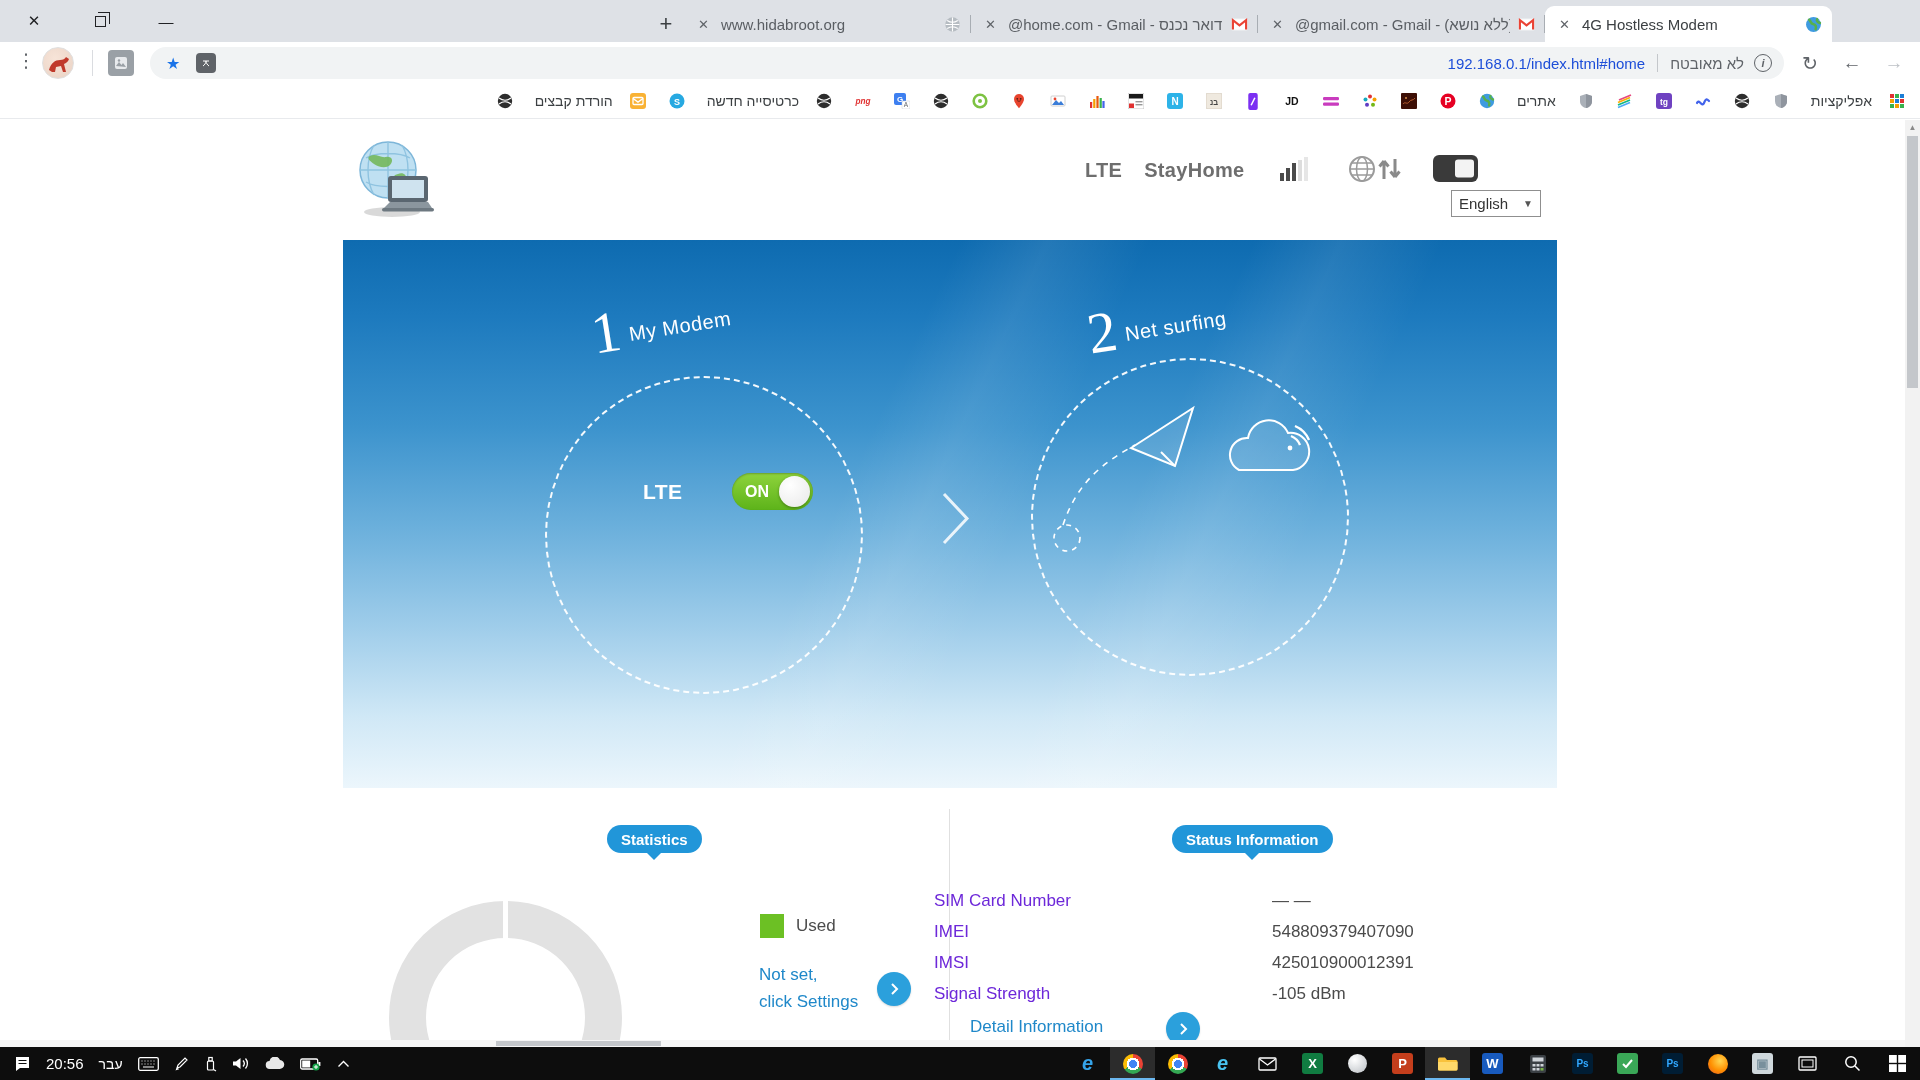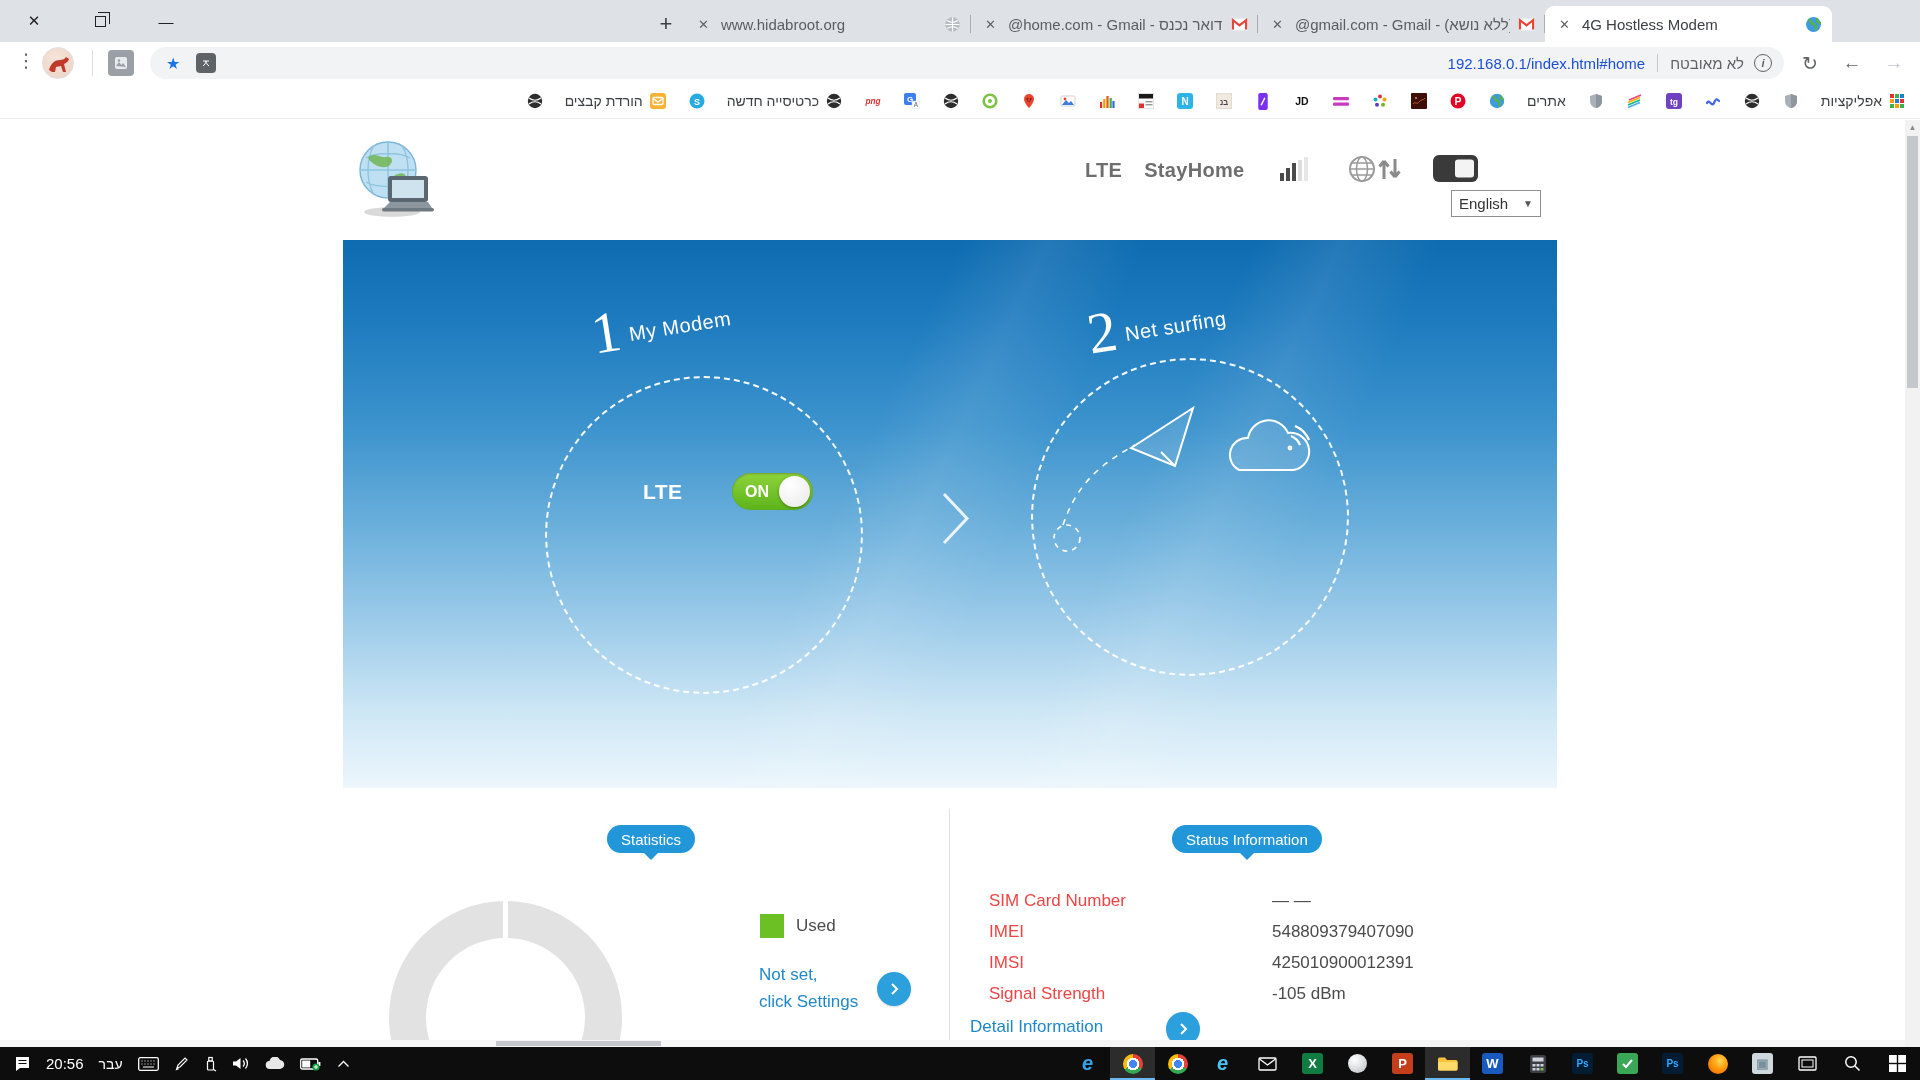--- a/index.html
+++ b/index.html
@@ -35,21 +35,21 @@
   .url { font-size:15px; color:#1d4ed8; direction:ltr; }
   .omni-sep { width:1px; height:18px; background:#c4c7cb; margin:0 12px; }
   .security { font-size:15px; color:#5f6368; direction:rtl; }
   .info-ico { width:18px; height:18px; border:1.6px solid #5f6368; border-radius:50%; color:#5f6368; font-size:11px; font-style:italic; font-weight:bold; display:flex; align-items:center; justify-content:center; margin-left:10px; }
   .navbtns { position:absolute; right:10px; top:5px; display:flex; gap:10px; }
   .navbtn { width:32px; height:32px; display:flex; align-items:center; justify-content:center; font-size:19px; color:#5f6368; border-radius:50%; cursor:pointer; }
   .navbtn.disabled { color:#bdc1c6; }
 
   
   .bookmarksbar { position:absolute; top:84px; left:0; right:0; height:35px; background:#fff; border-bottom:1px solid #e8eaed; display:flex; align-items:center; justify-content:flex-end; gap:21px; padding-right:14px; font-size:14px; color:#3c4043; }
-  .bm { display:flex; align-items:center; gap:6px; cursor:pointer; white-space:nowrap; }
+  .bm { display:flex; align-items:center; gap:16px; cursor:pointer; white-space:nowrap; }
   .bm .lbl { direction:rtl; }
   .bm .ico { width:18px; height:18px; display:flex; align-items:center; justify-content:center; }
 
   
   .page { position:absolute; top:120px; left:0; right:0; bottom:33px; background:#fff; overflow:hidden; }
   .logo { position:absolute; left:352px; top:18px; }
   .hdr-right { position:absolute; left:1085px; top:33px; display:flex; align-items:center; gap:22px; }
   .hdr-txt { font-size:20px; font-weight:bold; color:#6e6e6e; letter-spacing:.3px; }
   .lang-box { position:absolute; left:1451px; top:70px; width:90px; height:27px; border:1px solid #8f8f8f; background:#fff; display:flex; align-items:center; padding:0 7px; font-size:15px; color:#333; cursor:pointer; }
   .lang-box .caret { margin-left:auto; font-size:10px; color:#555; }
@@ -72,30 +72,30 @@
   .mid-chev { position:absolute; left:597px; top:250px; }
   .cloud { position:absolute; left:768px; top:246px; width:176px; height:100px; }
   .cloud-body { position:absolute; inset:12px 0 0 0; background:rgba(255,255,255,.85); border-radius:50px; }
   .cloud-body::before { content:''; position:absolute; left:24px; top:-22px; width:60px; height:60px; border-radius:50%; background:rgba(255,255,255,.85); }
   .cloud-body::after { content:''; position:absolute; right:28px; top:-12px; width:44px; height:44px; border-radius:50%; background:rgba(255,255,255,.85); }
   .cloud-text { position:absolute; inset:0; display:flex; flex-direction:column; align-items:center; justify-content:center; gap:3px; color:#2d4f6b; font-size:15px; z-index:2; }
   .cloud-text .t0 { font-size:16px; }
   .sketch { position:absolute; left:700px; top:150px; }
 
   
-  .badge { position:absolute; height:28px; background:#2196d9; border-radius:15px; color:#fff; font-size:15px; font-weight:normal; display:flex; align-items:center; justify-content:center; padding:12px 14px; }
+  .badge { position:absolute; height:28px; background:#2196d9; border-radius:15px; color:#fff; font-size:15px; font-weight:bold; display:flex; align-items:center; justify-content:center; padding:12px 14px; }
   .badge::after { content:''; position:absolute; top:100%; left:50%; margin-left:-7px; border:7px solid transparent; border-top-color:#2196d9; border-bottom-width:0; }
   .vdivider { position:absolute; left:949px; top:689px; width:1px; height:239px; background:#e0e0e0; }
   .donut { position:absolute; left:389px; top:781px; width:233px; height:233px; border:37px solid #e2e2e2; border-radius:50%; }
   .donut-slit { position:absolute; left:503px; top:781px; width:5px; height:38px; background:#fff; }
   .legend-sq { position:absolute; left:760px; top:794px; width:24px; height:24px; background:#6cc024; }
   .legend-lbl { position:absolute; left:796px; top:796px; font-size:17px; color:#4c4c4c; }
   .blue-link { position:absolute; color:#1f88c9; font-size:17px; cursor:pointer; }
   .circle-btn { position:absolute; width:34px; height:34px; border-radius:50%; background:#2ba0dc; display:flex; align-items:center; justify-content:center; cursor:pointer; box-shadow:0 1px 2px rgba(0,0,0,.15); }
-  .st-label { position:absolute; left:989px; font-size:17px; color:#ef4444; }
+  .st-label { position:absolute; left:934px; font-size:17px; color:#6d28d9; }
   .st-value { position:absolute; left:1272px; font-size:17px; color:#4b4b4b; }
 
   
   .vscroll { position:absolute; right:0; top:0; bottom:0; width:15px; background:#f2f2f2; }
   .vscroll .arr { position:absolute; top:3px; left:0; right:0; text-align:center; font-size:8px; color:#8a8a8a; }
   .vthumb { position:absolute; left:2px; right:2px; top:16px; height:252px; background:#c4c7cb; }
   .hscroll { position:absolute; left:0; right:15px; bottom:0; height:7px; background:#f5f5f5; }
   .hthumb { position:absolute; left:496px; width:165px; top:1px; height:5px; background:#c4c7cb; }
 
   

